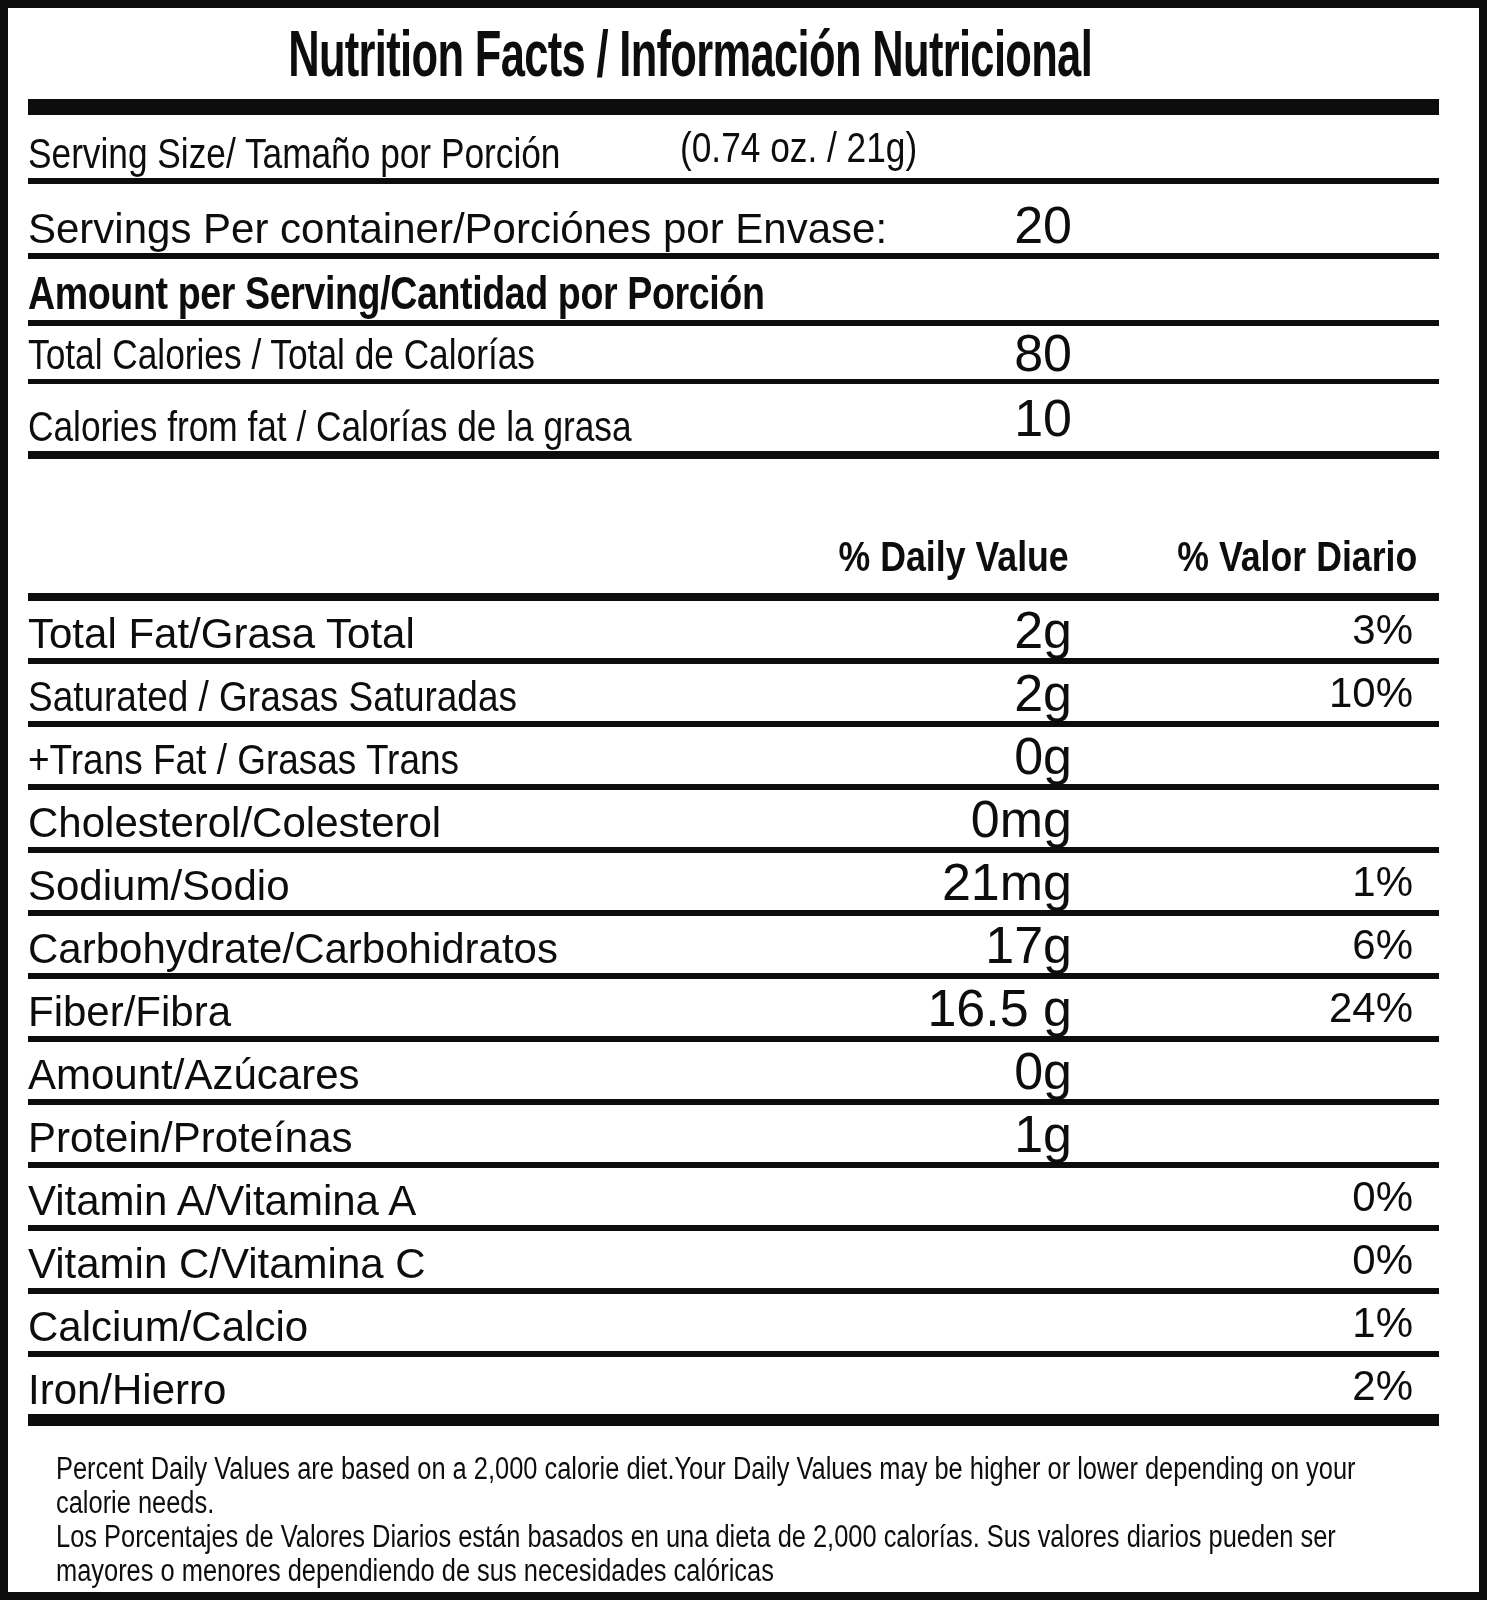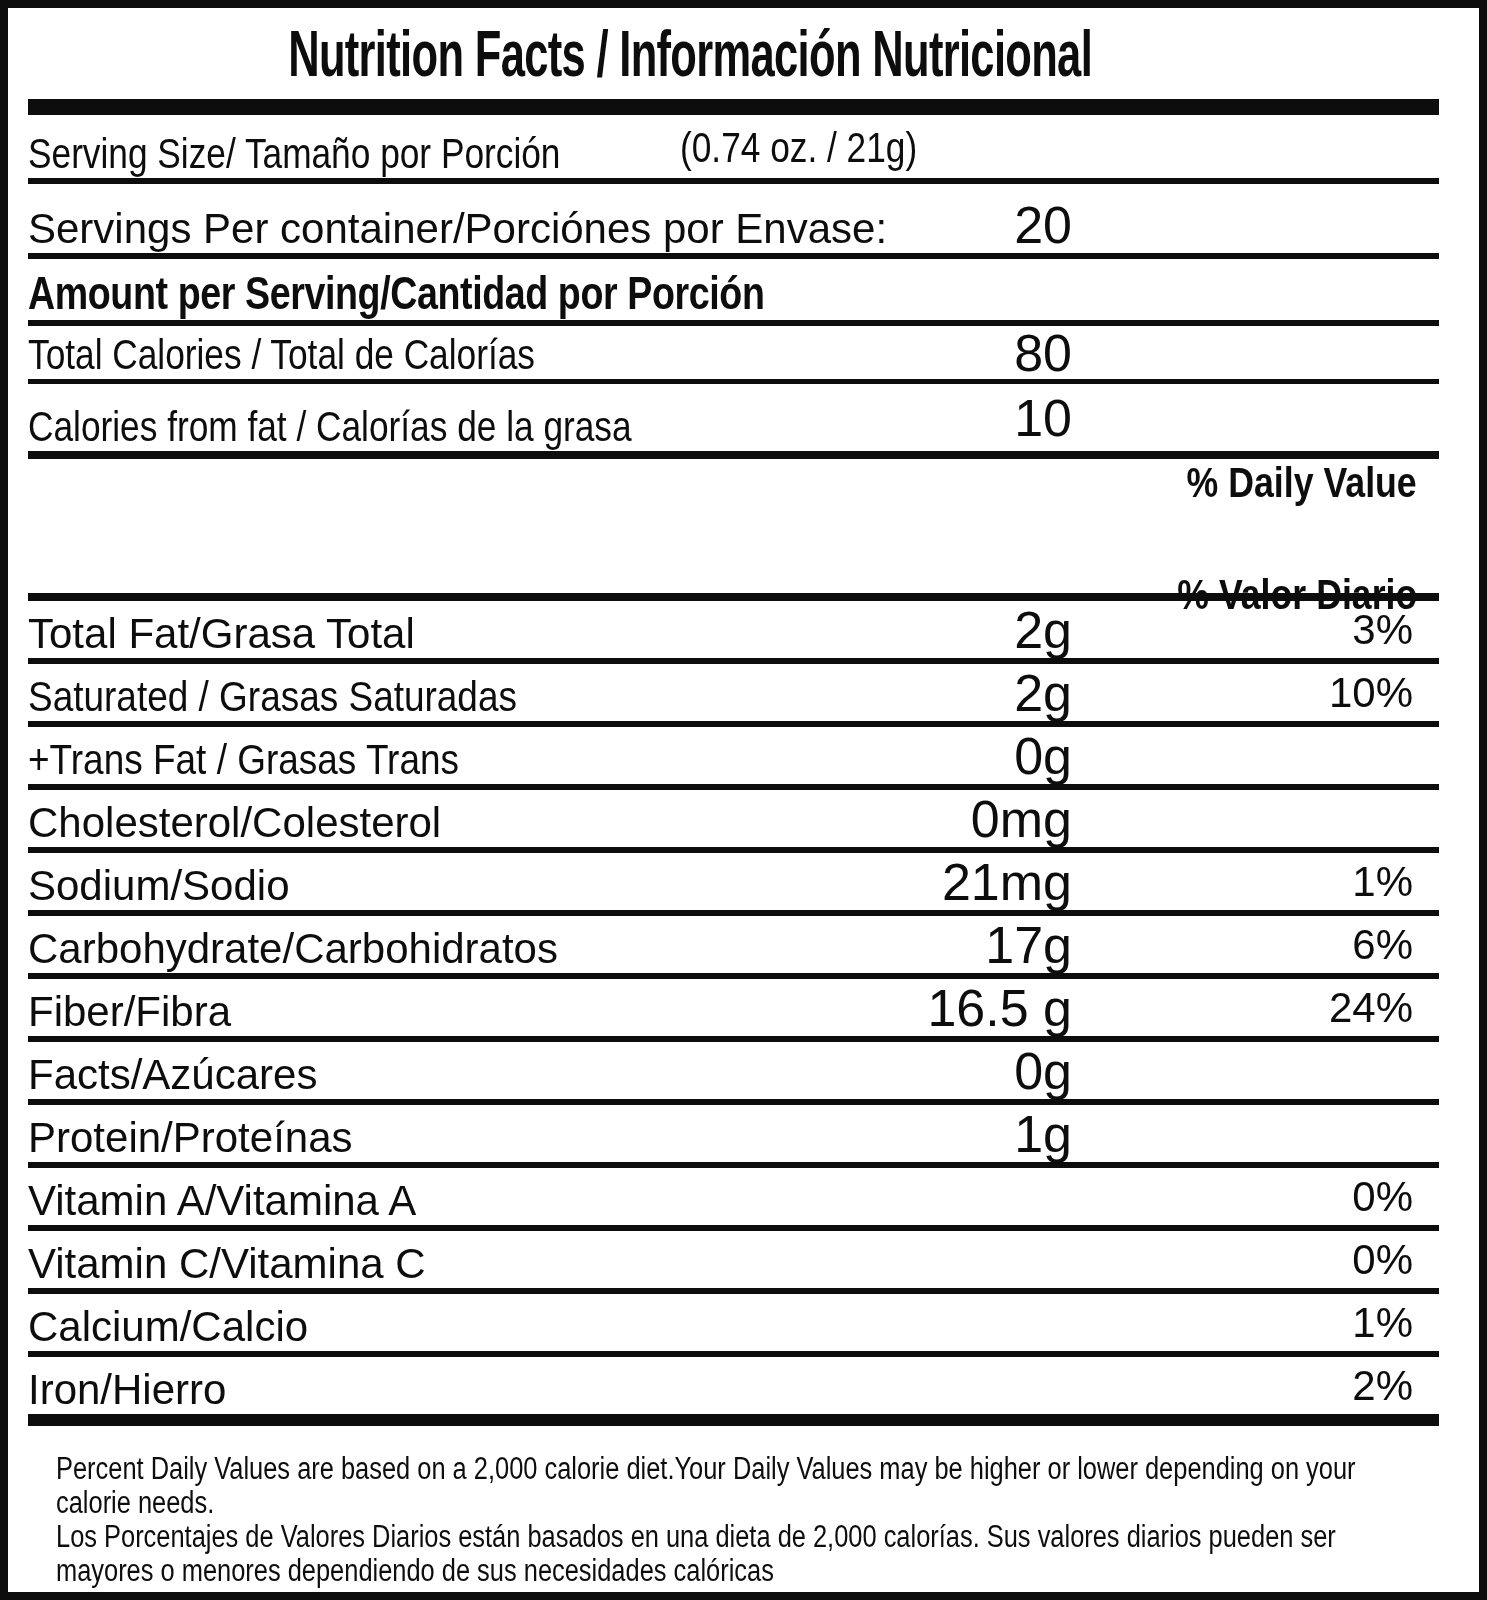--- a/index.html
+++ b/index.html
@@ -7,21 +7,21 @@
   .nf-label{position:absolute;inset:0;box-sizing:border-box;border:8px solid #0d0d0d;background:#fff;padding:0 40px 0 20px;}
   .title-row{height:91px;display:flex;align-items:center;justify-content:center;padding-right:86px;}
   .title{font-weight:bold;font-size:64px;white-space:nowrap;display:inline-block;transform:scaleX(0.68);transform-origin:50% 50%;letter-spacing:-1px;}
   .bigbar{height:16px;background:#0d0d0d;}
   .row{position:relative;display:flex;align-items:flex-end;border-bottom:6px solid #0d0d0d;}
   .row-serving{height:63px;font-size:43px;}
   .row-servings{height:56px;font-size:42px;margin-top:13px;}
   .row-amount-head{height:61px;}
   .row-cal1{height:53px;border-bottom-width:5px;font-size:43px;}
   .row-cal2{height:67px;border-bottom-width:8px;font-size:43px;}
-  .dv-block{height:122px;border-bottom:8px solid #0d0d0d;display:flex;flex-direction:column;align-items:flex-end;justify-content:space-between;padding-bottom:12px;gap:40px;}
+  .dv-block{height:122px;border-bottom:8px solid #0d0d0d;display:flex;flex-direction:row;align-items:flex-end;justify-content:flex-end;padding-bottom:12px;gap:40px;}
   .dv-line{font-weight:bold;font-size:42px;white-space:nowrap;display:inline-block;transform:scaleX(0.85);transform-origin:100% 50%;padding-right:26px;}
   .dv-line + .dv-line{margin-top:24px;}
   .nrow{height:57px;font-size:42px;}
   .nrow-last{border-bottom-width:12px;}
   .cond{display:inline-block;transform:scaleX(0.82);transform-origin:0 50%;white-space:nowrap;}
   .cond-slight{display:inline-block;transform:scaleX(0.88);transform-origin:0 50%;white-space:nowrap;}
   .head-cond{font-weight:bold;font-size:47px;display:inline-block;transform:scaleX(0.80);transform-origin:0 50%;white-space:nowrap;letter-spacing:-0.5px;}
   .amt{position:absolute;right:367px;top:50%;transform:translateY(-50%);font-size:52px;white-space:nowrap;}
   .pct{position:absolute;right:26px;top:50%;transform:translateY(-50%);font-size:42px;white-space:nowrap;}
   .serving-value{position:absolute;left:640px;top:50%;transform:translateY(-50%);margin-left:12px;}
@@ -105,21 +105,21 @@
     <span class="pct">6%</span>
   </div>
 
   <div class="row nrow">
     <span>Fiber/Fibra</span>
     <span class="amt">16.5 g</span>
     <span class="pct">24%</span>
   </div>
 
   <div class="row nrow">
-    <span>Facts/Azúcares</span>
+    <span>Amount/Azúcares</span>
     <span class="amt">0g</span>
     <span class="pct"></span>
   </div>
 
   <div class="row nrow">
     <span>Protein/Proteínas</span>
     <span class="amt">1g</span>
     <span class="pct"></span>
   </div>
 

